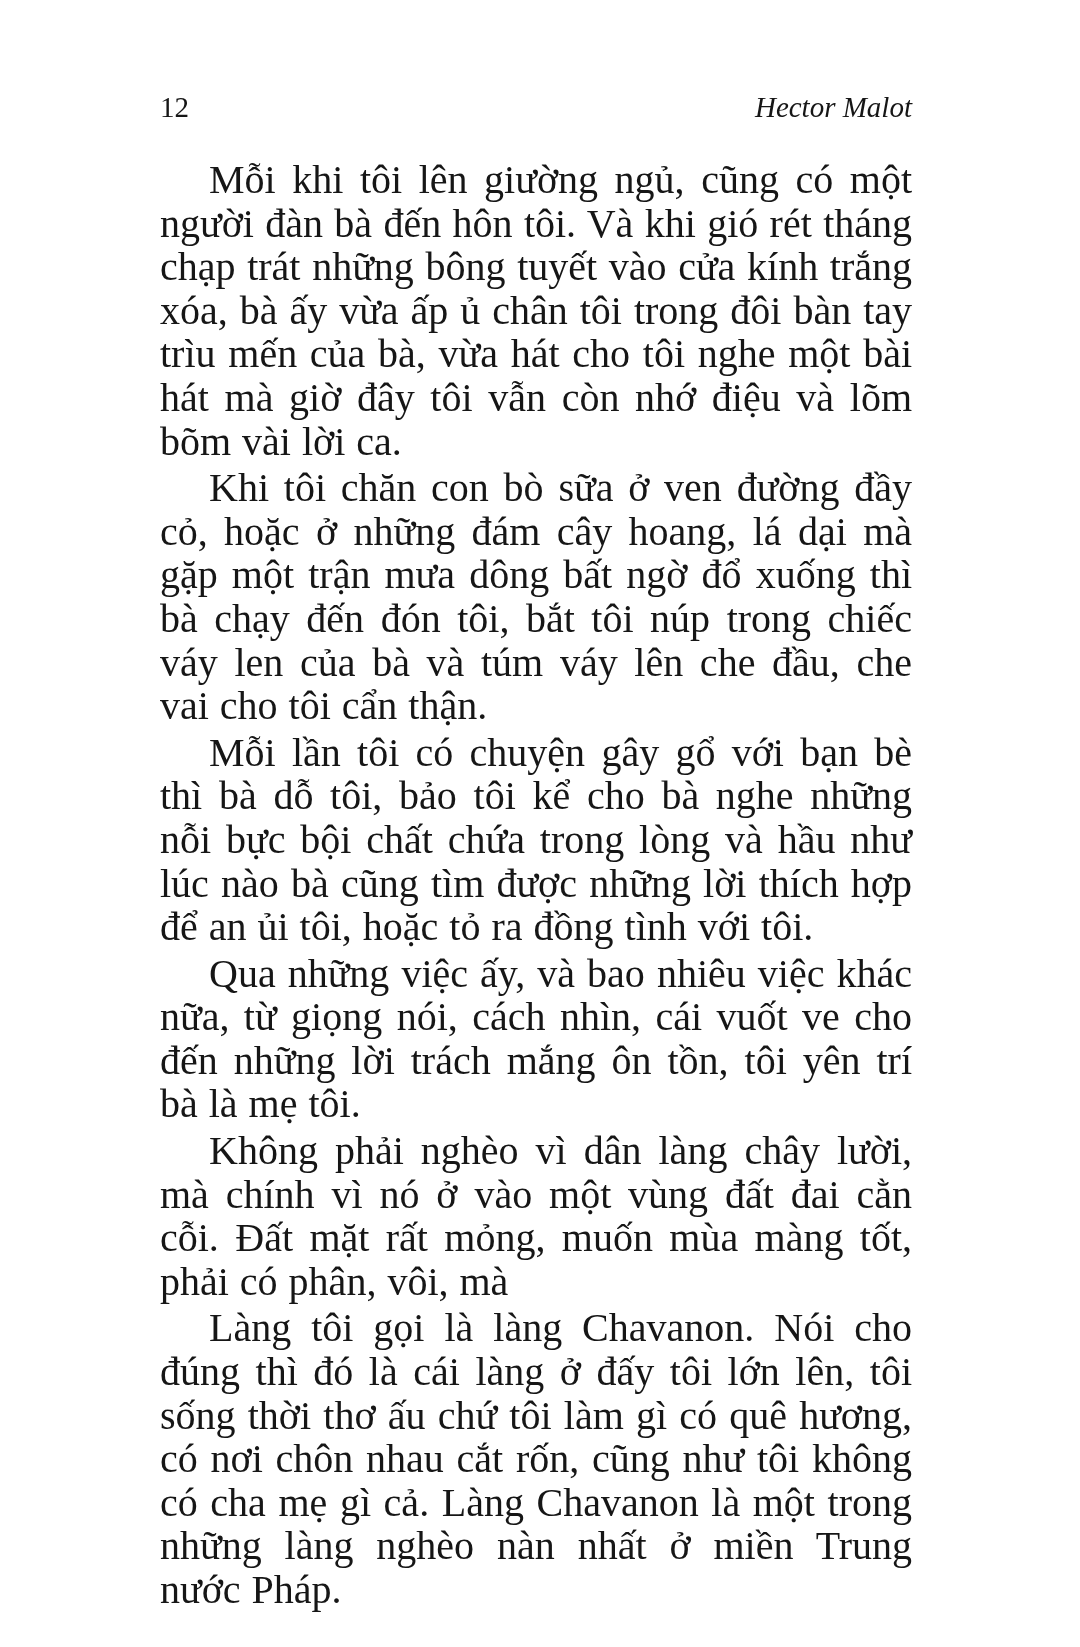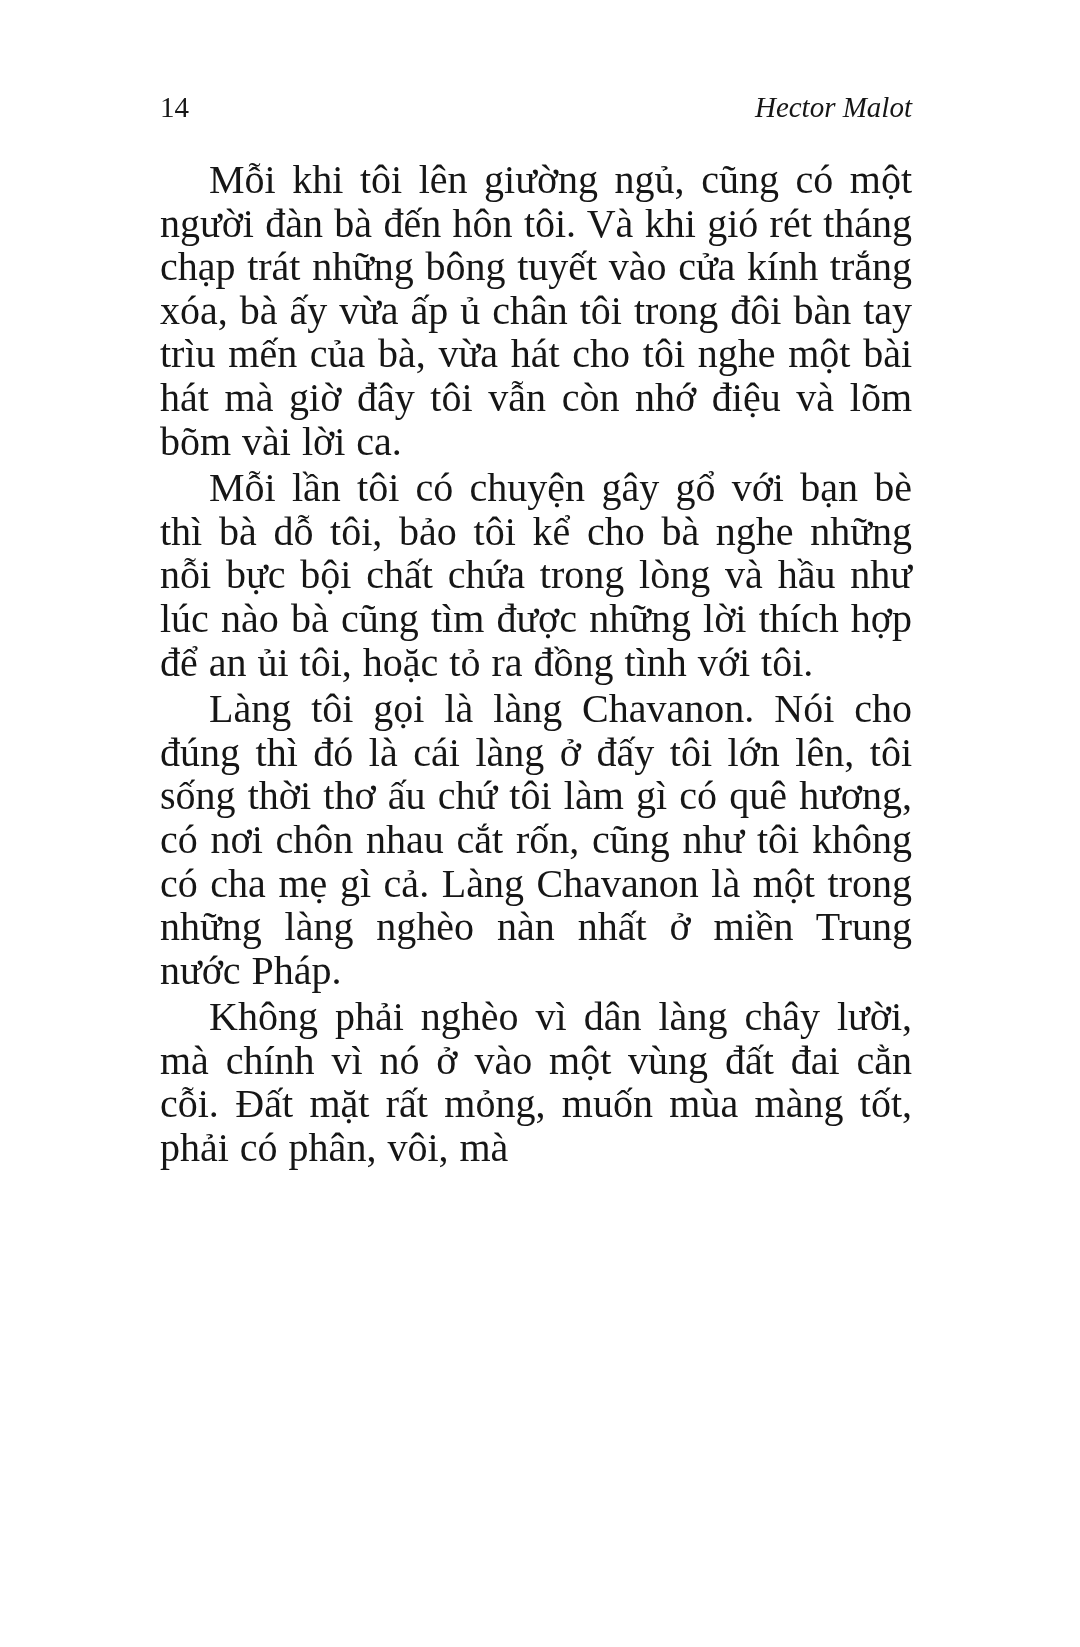--- a/index.html
+++ b/index.html
@@ -49,24 +49,26 @@
     text-indent: 49px;
     word-spacing: 1px;
   }
 </style>
 </head>
 <body>
 
 <div class="page">
 
   <div class="page-header">
-    <span class="page-number">14</span>
+    <span class="page-number">12</span>
     <span class="running-title">Hector Malot</span>
   </div>
 
   <div class="body-text">
     <p>Mỗi khi tôi lên giường ngủ, cũng có một người đàn bà đến hôn tôi. Và khi gió rét tháng chạp trát những bông tuyết vào cửa kính trắng xóa, bà ấy vừa ấp ủ chân tôi trong đôi bàn tay trìu mến của bà, vừa hát cho tôi nghe một bài hát mà giờ đây tôi vẫn còn nhớ điệu và lõm bõm vài lời ca.</p>
+    <p>Khi tôi chăn con bò sữa ở ven đường đầy cỏ, hoặc ở những đám cây hoang, lá dại mà gặp một trận mưa dông bất ngờ đổ xuống thì bà chạy đến đón tôi, bắt tôi núp trong chiếc váy len của bà và túm váy lên che đầu, che vai cho tôi cẩn thận.</p>
     <p>Mỗi lần tôi có chuyện gây gổ với bạn bè thì bà dỗ tôi, bảo tôi kể cho bà nghe những nỗi bực bội chất chứa trong lòng và hầu như lúc nào bà cũng tìm được những lời thích hợp để an ủi tôi, hoặc tỏ ra đồng tình với tôi.</p>
+    <p>Qua những việc ấy, và bao nhiêu việc khác nữa, từ giọng nói, cách nhìn, cái vuốt ve cho đến những lời trách mắng ôn tồn, tôi yên trí bà là mẹ tôi.</p>
+    <p>Không phải nghèo vì dân làng chây lười, mà chính vì nó ở vào một vùng đất đai cằn cỗi. Đất mặt rất mỏng, muốn mùa màng tốt, phải có phân, vôi, mà</p>
     <p>Làng tôi gọi là làng Chavanon. Nói cho đúng thì đó là cái làng ở đấy tôi lớn lên, tôi sống thời thơ ấu chứ tôi làm gì có quê hương, có nơi chôn nhau cắt rốn, cũng như tôi không có cha mẹ gì cả. Làng Chavanon là một trong những làng nghèo nàn nhất ở miền Trung nước Pháp.</p>
-    <p>Không phải nghèo vì dân làng chây lười, mà chính vì nó ở vào một vùng đất đai cằn cỗi. Đất mặt rất mỏng, muốn mùa màng tốt, phải có phân, vôi, mà</p>
   </div>
 
 </div>
 
 </body></html>

